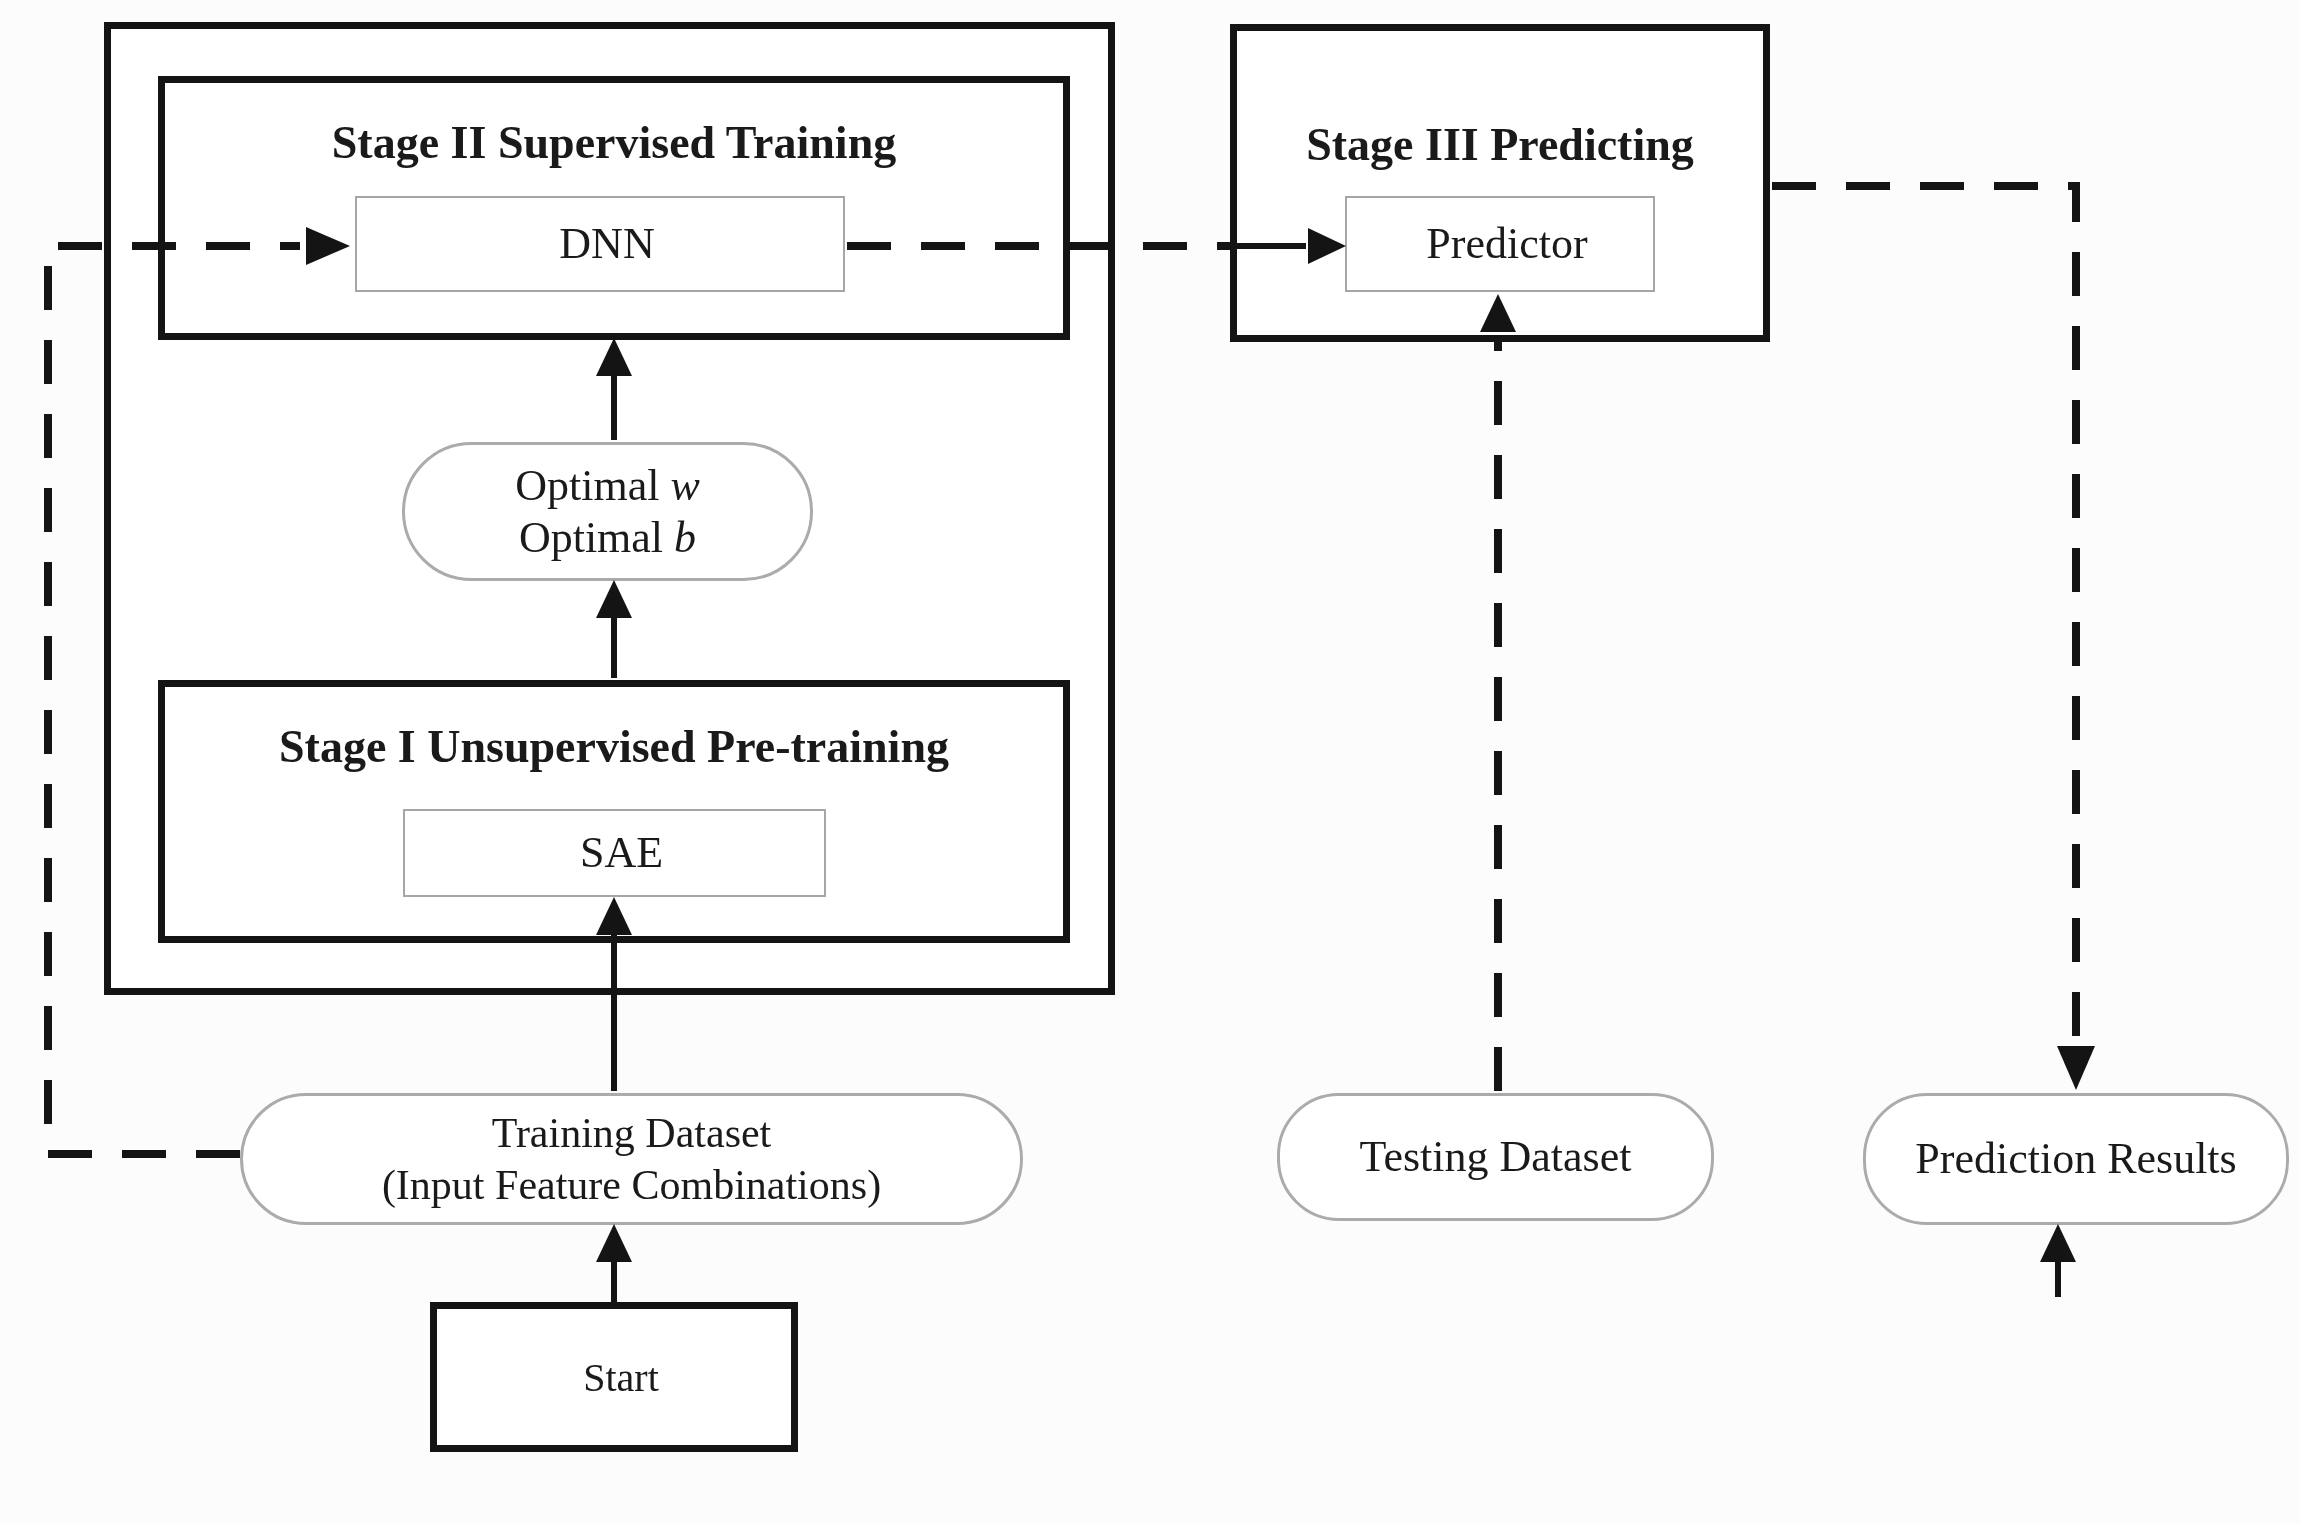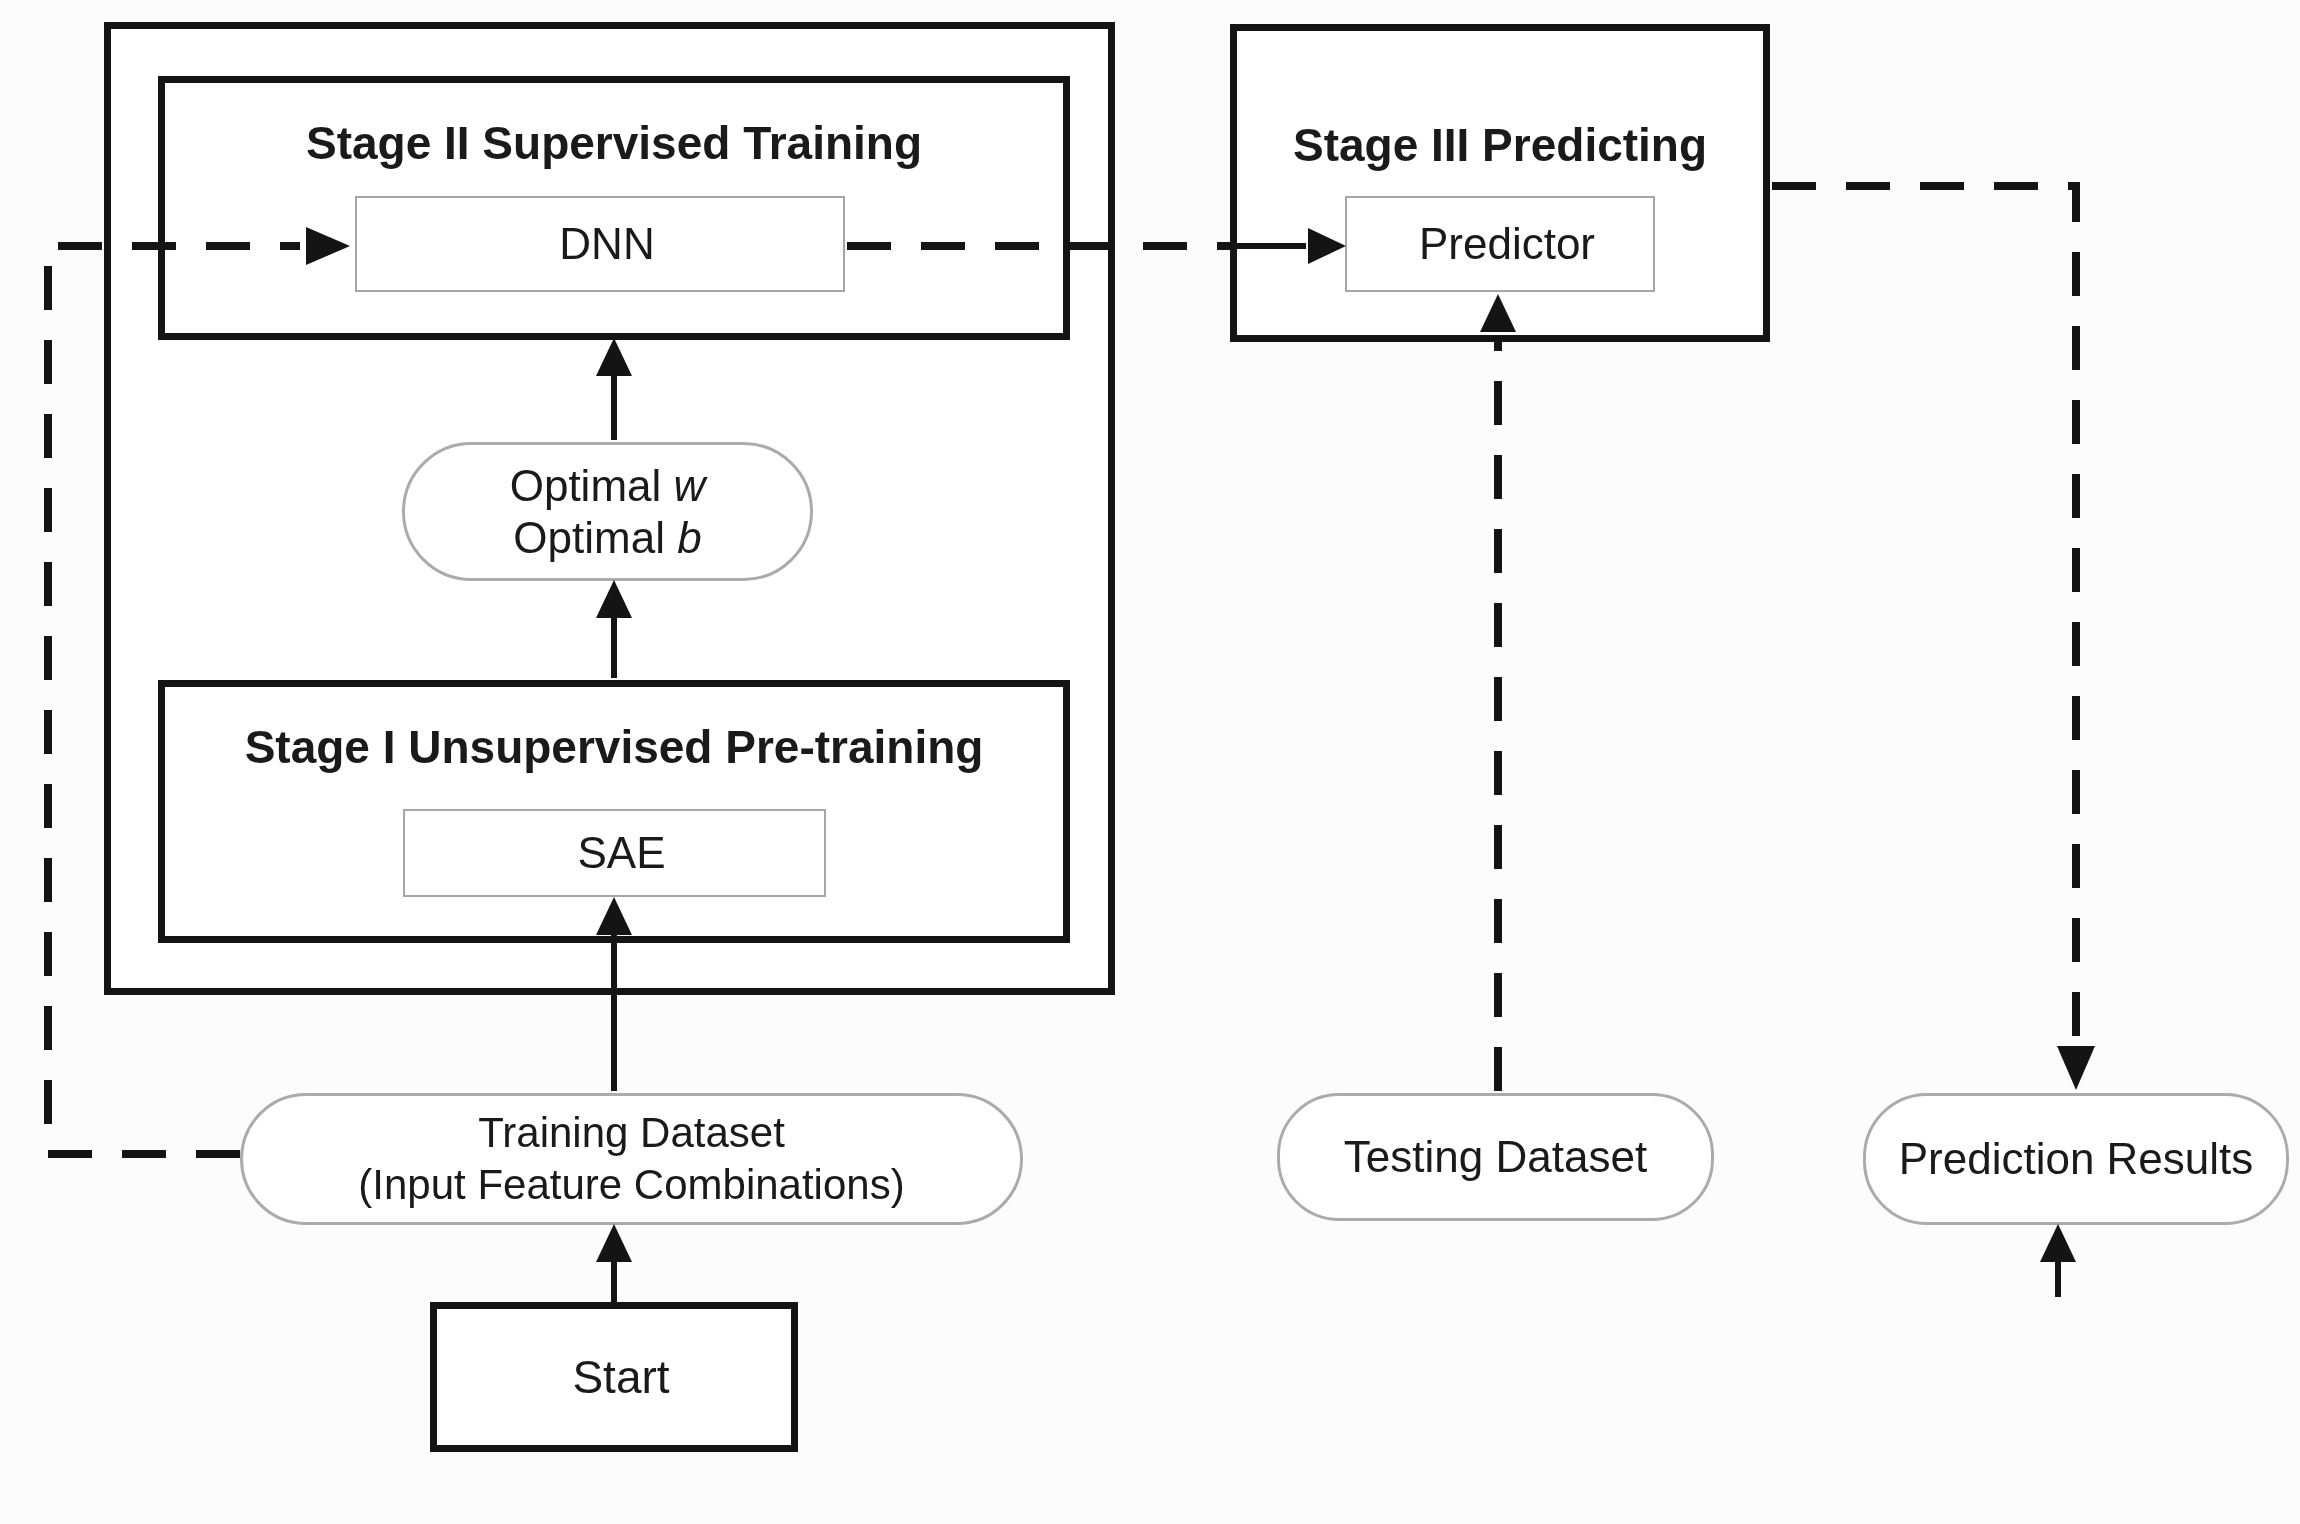--- a/index.html
+++ b/index.html
@@ -1,20 +1,20 @@
 <!DOCTYPE html>
 <html><head>
 <meta charset="utf-8">
 <style>
   html,body{margin:0;padding:0;background:#ffffff;}
   .canvas{
     position:relative;
     width:2300px;height:1524px;
     background:#fcfcfc;
-    font-family:Liberation Sans, sans-serif;
+    font-family:Liberation Serif, serif;
     color:#1a1a1a;
     overflow:hidden;
   }
   .box{position:absolute;background:#ffffff;box-sizing:border-box;}
   .thick{border:7px solid #141414;}
   .thin{border:2px solid #a6a6a6;}
   .stadium{
     position:absolute;background:#ffffff;box-sizing:border-box;
     border:3px solid #ababab;
     display:flex;flex-direction:column;align-items:center;justify-content:center;
@@ -40,21 +40,21 @@
   #sae-box     {left:403px; top:809px; width:423px; height:88px;}
   #training    {left:240px; top:1093px;width:783px; height:132px;border-radius:66px;text-align:right;}
   #training .label{font-size:42px;line-height:52px;}
   #start-box   {left:430px; top:1302px;width:368px; height:150px;}
   #stage3-box  {left:1230px;top:24px;  width:540px; height:318px;}
   #stage3-title{top:56px;margin-top:32px;}
   #predictor-box{left:1345px;top:196px;width:310px; height:96px;}
   #testing     {left:1277px;top:1093px;width:437px; height:128px;border-radius:62px;}
   #prediction  {left:1863px;top:1093px;width:426px; height:132px;border-radius:64px;}
   #stop-box    {left:1852px;top:1299px;width:385px; height:149px;}
-  .startstop .center-label{font-size:46px;}
+  .startstop .center-label{font-size:40px;}
   .connectors{position:absolute;left:0;top:0;z-index:5;pointer-events:none;}
   .var{font-style:italic;}
 </style>
 </head>
 <body>
 
 <div class="canvas">
 
   <div class="box thick" id="outer-box"></div>
 

